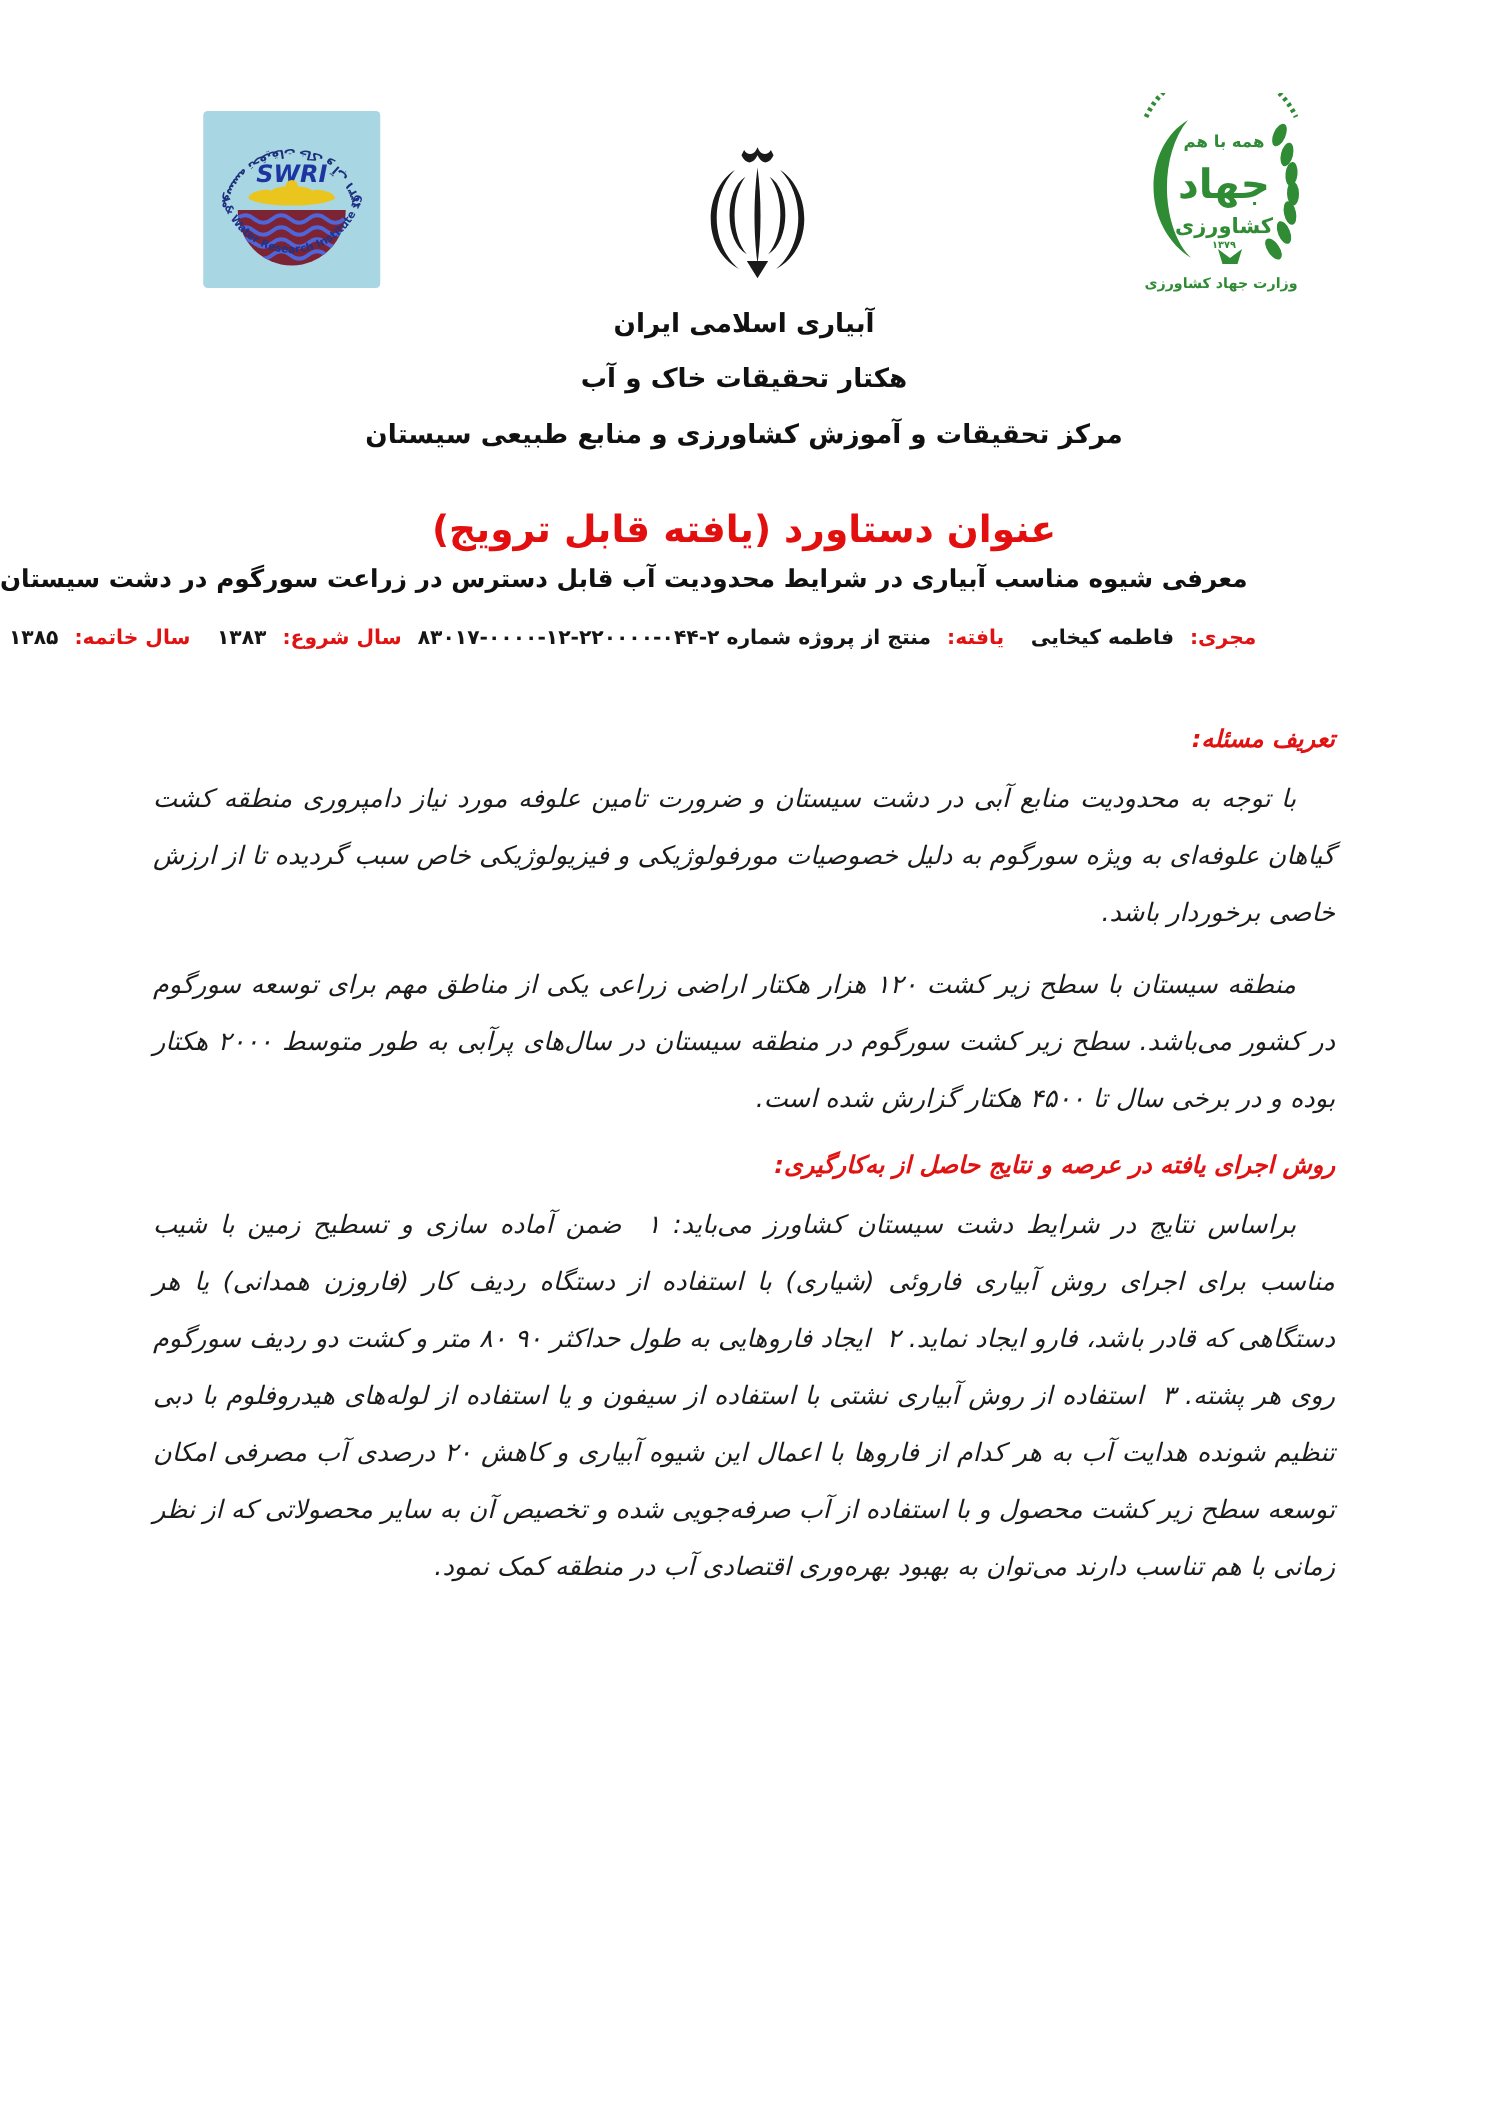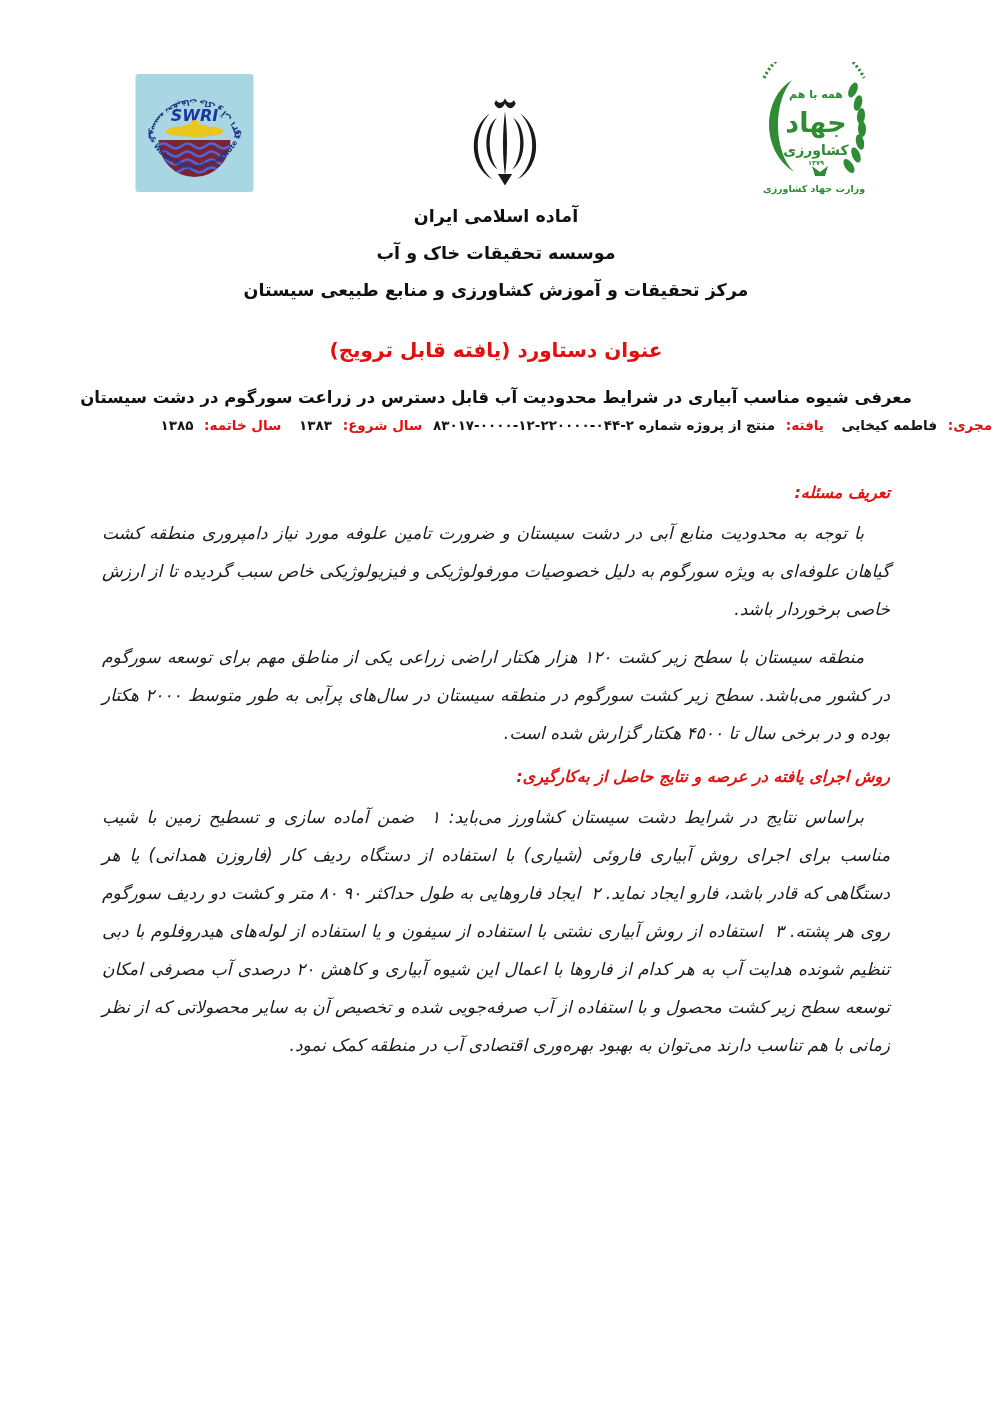--- a/index.html
+++ b/index.html
@@ -22,29 +22,29 @@
   .swri-acronym{font-family:"DejaVu Sans",sans-serif;font-weight:bold;font-style:italic;}
   .jahad-text{font-family:"DejaVu Sans",sans-serif;font-weight:bold;}
   
   .org-lines{
     position:absolute;top:198px;left:0;right:0;
     text-align:center;font-weight:bold;font-size:17.5px;line-height:37px;color:#111;
   }
   
   .doc-title{
     position:absolute;top:338px;left:0;right:0;
-    text-align:center;font-weight:bold;font-size:20px;color:#e30f0f;
+    text-align:center;font-weight:bold;font-size:25px;color:#e30f0f;
   }
   .doc-subtitle{
     position:absolute;top:376px;left:0;right:0;
-    text-align:center;font-weight:bold;font-size:16.5px;color:#111;margin-top:12px;
+    text-align:left;font-weight:bold;font-size:16.5px;color:#111;
   }
   .meta-line{
     position:absolute;top:417px;left:0;right:0;
-    text-align:right;font-size:13.5px;font-weight:600;color:#151515;
+    text-align:left;font-size:13.5px;font-weight:600;color:#151515;
     white-space:nowrap;
   }
   .meta-line>span{margin-inline-end:6px;}
   .meta-line>span.gap-wide{margin-inline-end:13px;}
   .meta-red{color:#e01212;font-weight:bold;}
   
   .content{
     position:absolute;top:478px;right:102px;left:102px;
   }
   .sec-heading{
@@ -134,22 +134,22 @@
       </g>
       <text x="64" y="36" text-anchor="middle" font-size="11" fill="#2f8b34" class="jahad-text">همه با هم</text>
       <text x="64" y="70" text-anchor="middle" font-size="27" fill="#2f8b34" class="jahad-text">جهاد</text>
       <text x="64" y="93" text-anchor="middle" font-size="14" fill="#2f8b34" class="jahad-text">کشاورزی</text>
       <text x="64" y="103" text-anchor="middle" font-size="6.5" fill="#2f8b34" class="jahad-text">۱۳۷۹</text>
       <text x="62" y="130" text-anchor="middle" font-size="9.5" fill="#2f8b34" class="jahad-text">وزارت جهاد کشاورزی</text>
     </svg>
   </div>
 
   <div class="org-lines">
-    <div>آماده اسلامی ایران</div>
-    <div>موسسه تحقیقات خاک و آب</div>
+    <div>آبیاری اسلامی ایران</div>
+    <div>هکتار تحقیقات خاک و آب</div>
     <div>مرکز تحقیقات و آموزش کشاورزی و منابع طبیعی سیستان</div>
   </div>
 
   <div class="doc-title">عنوان دستاورد (یافته قابل ترویج)</div>
   <div class="doc-subtitle">معرفی شیوه مناسب آبیاری در شرایط محدودیت آب قابل دسترس در زراعت سورگوم در دشت سیستان</div>
 
   <div class="meta-line">
     <span class="meta-red">مجری:</span>
     <span class="gap-wide">فاطمه کیخایی</span>
     <span class="meta-red">یافته:</span>

